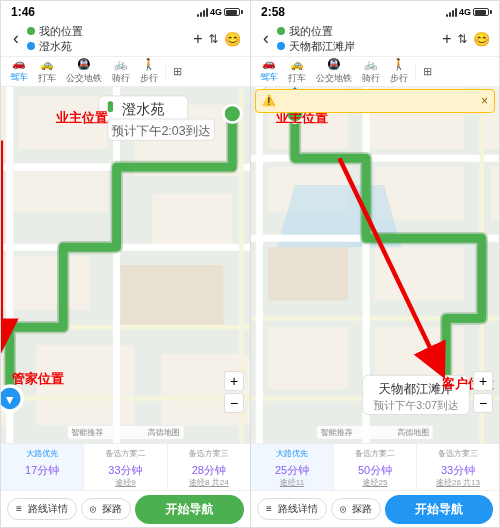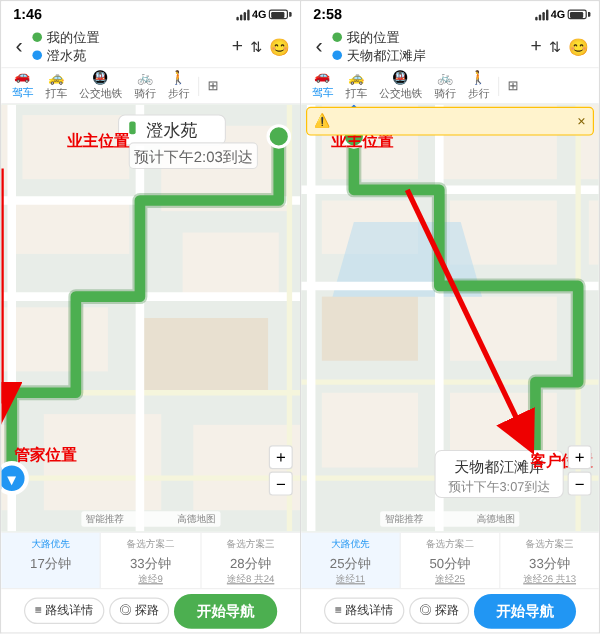--- a/index.html
+++ b/index.html
@@ -227,41 +227,42 @@
     }
     .route-label {
       font-size: 8px;
       color: #999;
       margin-bottom: 2px;
       white-space: nowrap;
     }
     .route-time {
       font-size: 16px;
       font-weight: 700;
-      color: #737373;
+      color: #8b5cf6;
       line-height: 1;
     }
     .route-time span {
       font-size: 11px;
       font-weight: 400;
     }
     .route-detail {
       font-size: 8px;
       color: #999;
       text-decoration: underline;
     }
     .route-option.active .route-label { color: #2196F3; }
 
     
     .bottom-actions {
       display: flex;
       align-items: center;
-      padding: 4px 19px;
+      padding: 4px 6px;
       gap: 4px;
       height: 36px;
+      font-family: Liberation Mono, monospace;
     }
     .btn-outline {
       display: flex;
       align-items: center;
       gap: 3px;
       border: 1px solid #ddd;
       border-radius: 16px;
       padding: 3px 8px;
       font-size: 10px;
       color: #333;

